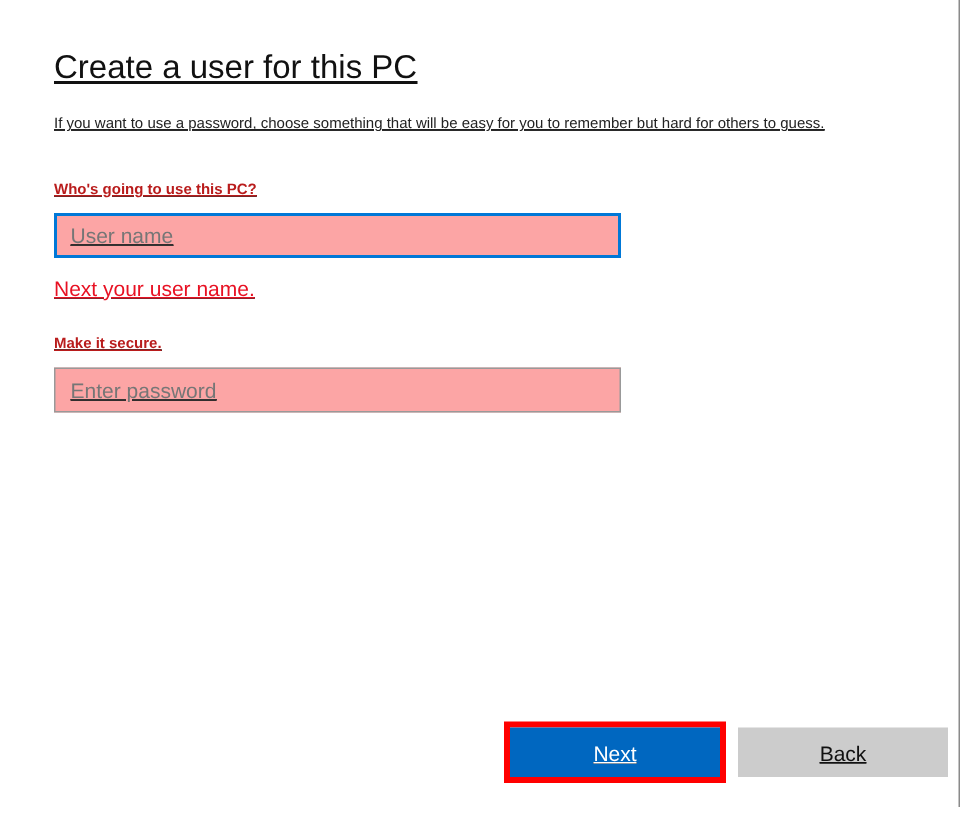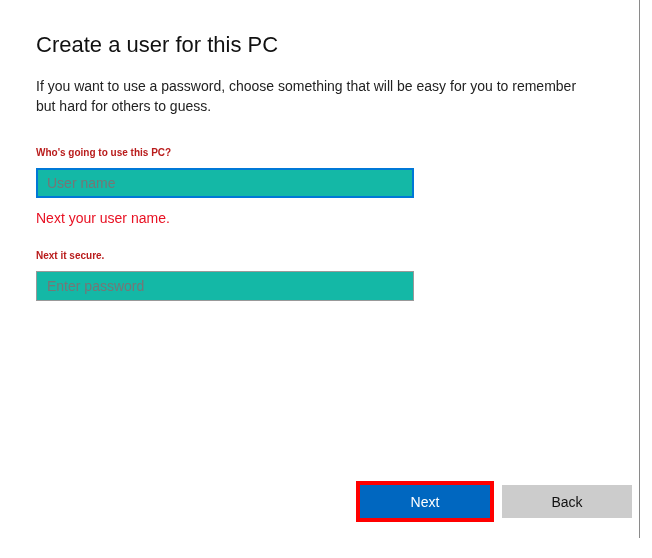--- a/index.html
+++ b/index.html
@@ -1,35 +1,35 @@
 <!DOCTYPE html>
 <html><head>
   <meta charset="utf-8">
   <style>
-    * { box-sizing: border-box; margin: 0; padding: 0; }
+    * { box-sizing: border-box; margin: 0; padding: 0; text-decoration: underline; }
     body {
       font-family: "Segoe UI", Tahoma, sans-serif;
       font-size: 14px;
       color: #1a1a1a;
       background: #fff;
       width: 652px;
       height: 558px;
       position: relative;
     }
     .content {
       padding: 32px 36px 0 36px;
     }
     .page-title {
       font-size: 22px;
       font-weight: 400;
       margin-bottom: 18px;
       color: #111;
     }
     .description {
-      font-size: 14px;
+      font-size: 10px;
       color: #222;
       line-height: 1.45;
       margin-bottom: 30px;
       max-width: 560px;
     }
     .section-label {
       font-weight: 600;
       font-size: 10px;
       margin-bottom: 10px;
       color: #b91c1c;
@@ -41,21 +41,21 @@
       width: 378px;
       height: 30px;
       border: 1px solid #999;
       padding: 0 10px;
       font-size: 14px;
       font-family: inherit;
       color: #333;
       outline: none;
       display: block;
       margin-bottom: 12px;
-      background: #14b8a6;
+      background: #fca5a5;
     }
     input::placeholder { color: #767676; }
     input.focused {
       border: 2px solid #0078d7;
       padding: 0 9px;
     }
     .error-text {
       color: #e81123;
       font-size: 14px;
       margin-top: 4px;
@@ -63,21 +63,21 @@
     }
     .button-row {
       position: absolute;
       bottom: 36px;
       right: 20px;
       display: flex;
       gap: 8px;
       align-items: center;
     }
     .btn {
-      width: 130px;
+      width: 140px;
       height: 33px;
       border: none;
       font-family: inherit;
       font-size: 14px;
       cursor: pointer;
       display: flex;
       align-items: center;
       justify-content: center;
     }
     .btn-primary {
@@ -113,21 +113,21 @@
   <h1 class="page-title">Create a user for this PC</h1>
 
   <p class="description">If you want to use a password, choose something that will be easy for you to remember but hard for others to guess.</p>
 
   <div class="section-label">Who's going to use this PC?</div>
 
   <input type="text" class="focused" placeholder="User name" style="">
 
   <div class="error-text">Next your user name.</div>
 
-  <div class="section-label secure">Next it secure.</div>
+  <div class="section-label secure">Make it secure.</div>
 
   <input type="password" placeholder="Enter password" style="">
 
 
 </div>
 
 <div class="button-row">
   <span class="highlight-wrap">
     <button class="btn btn-primary">Next</button>
   </span>

